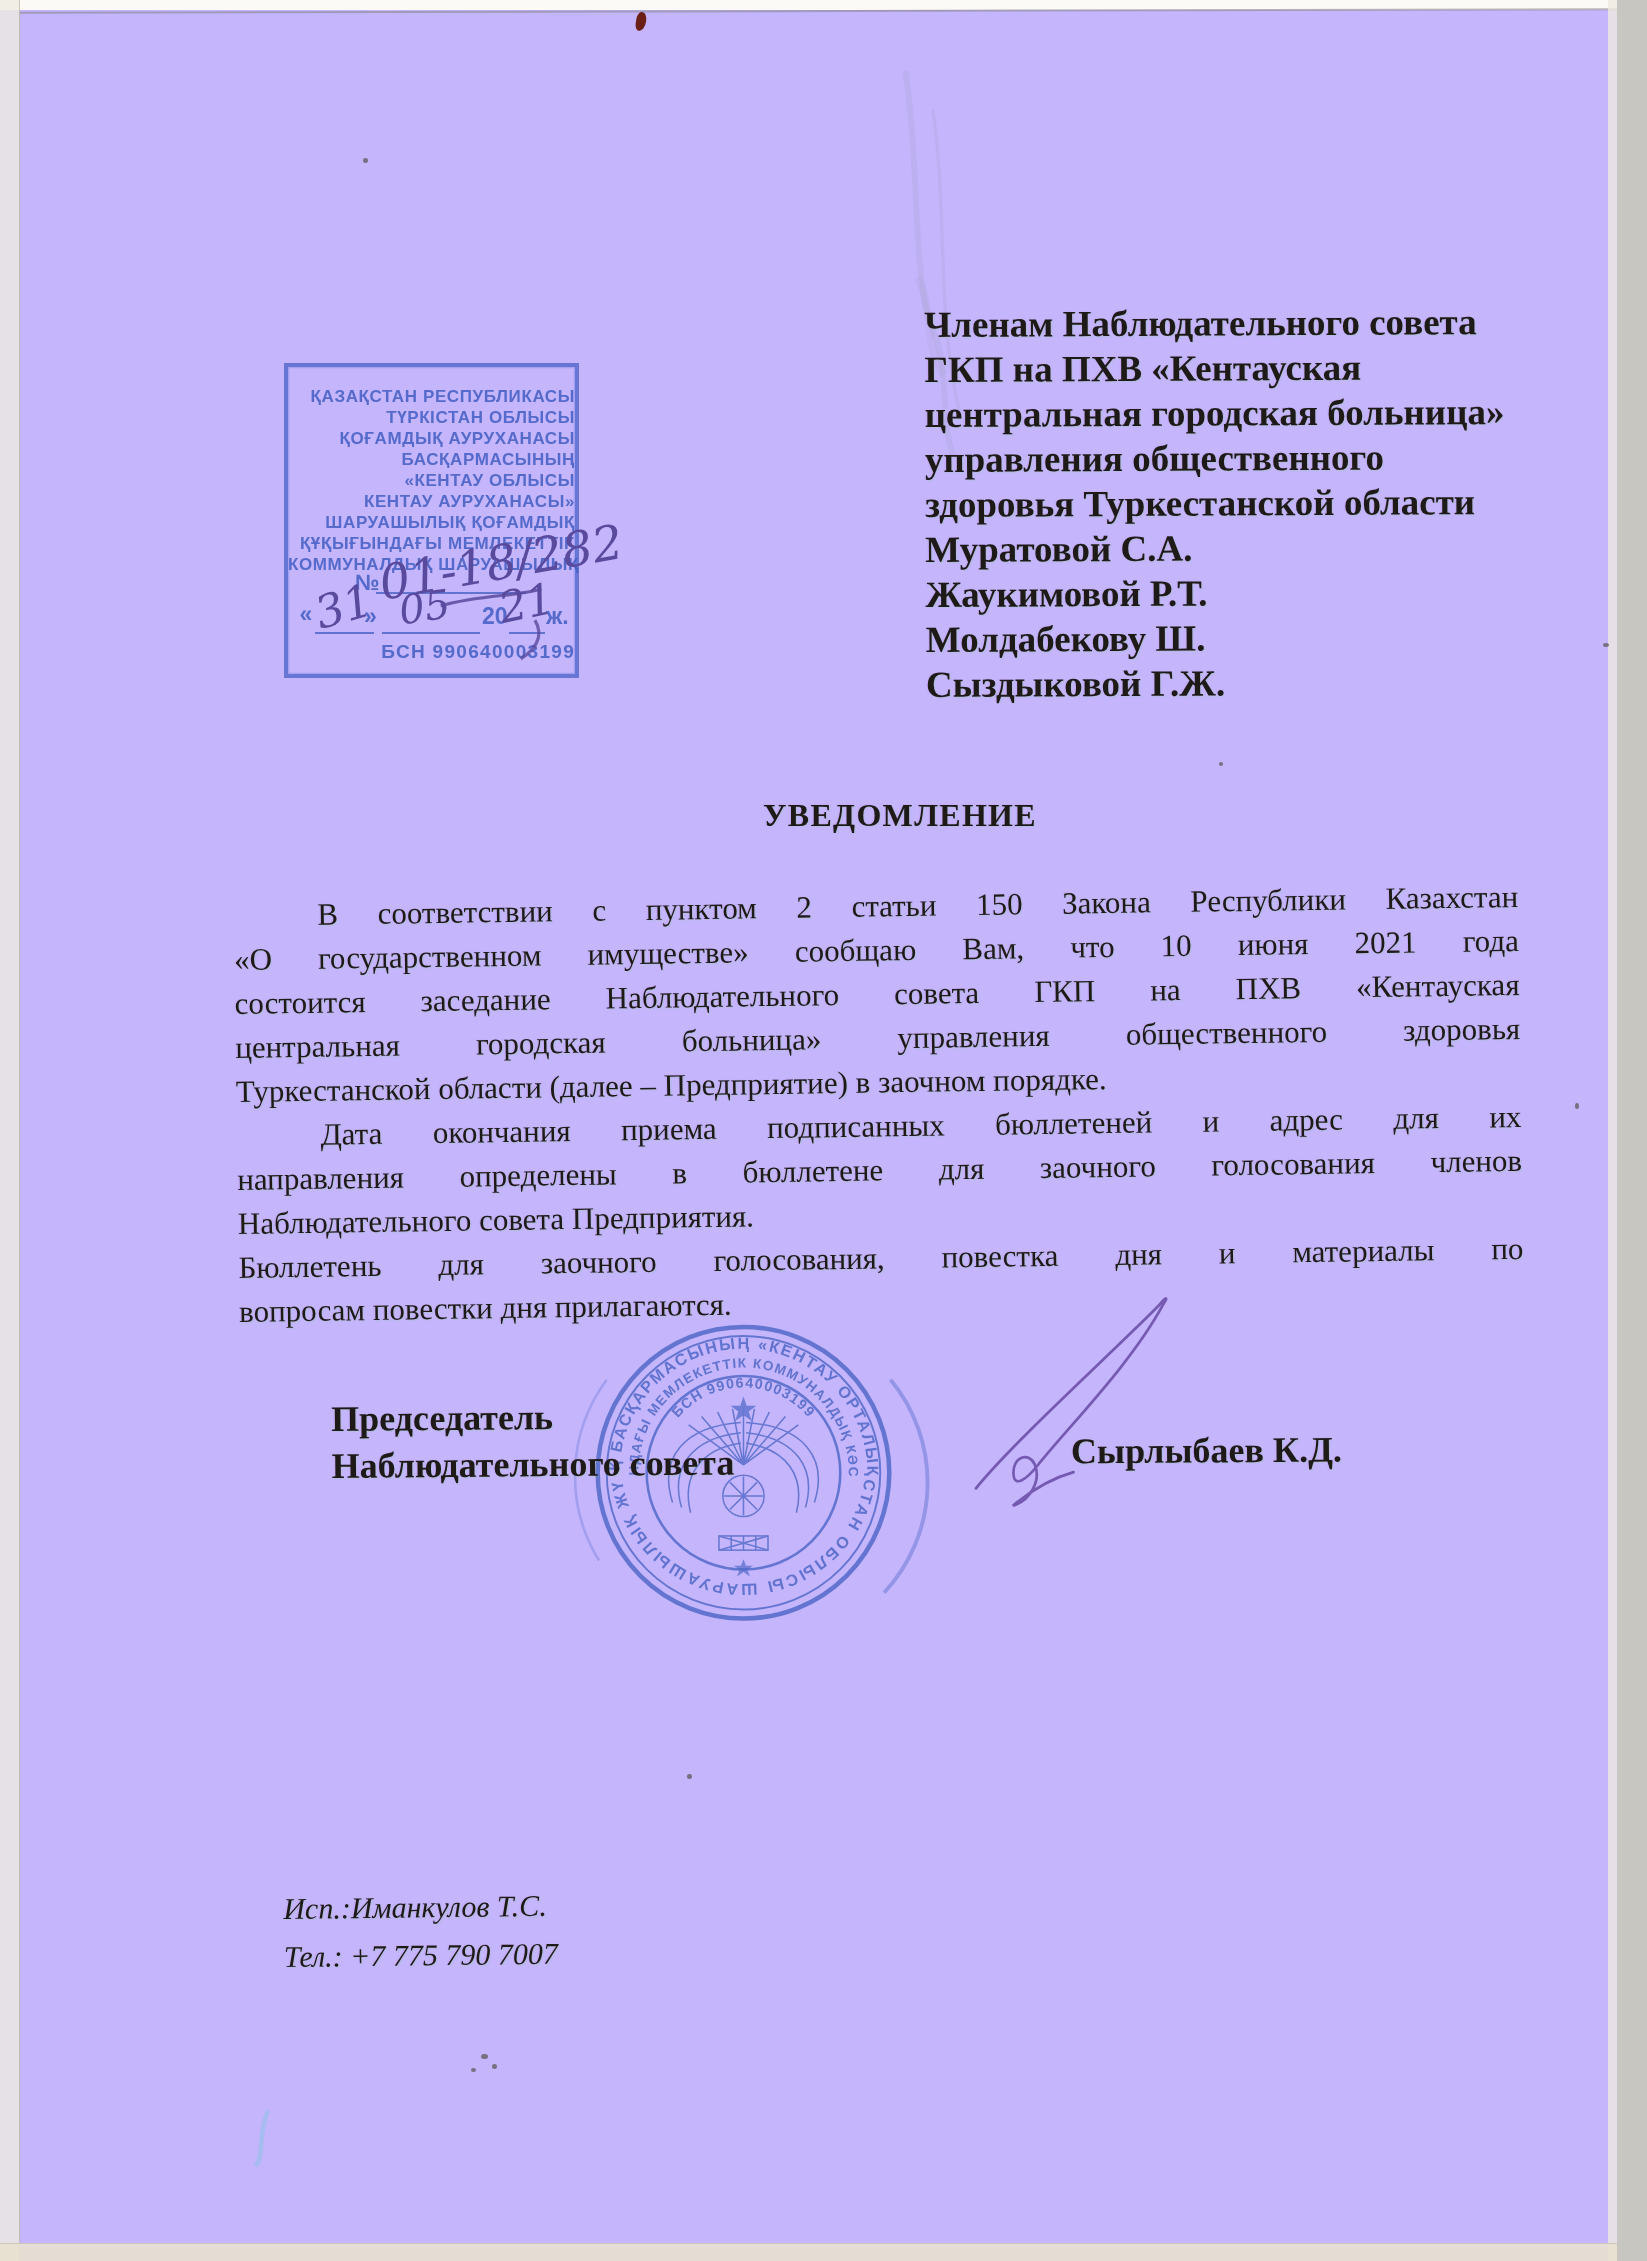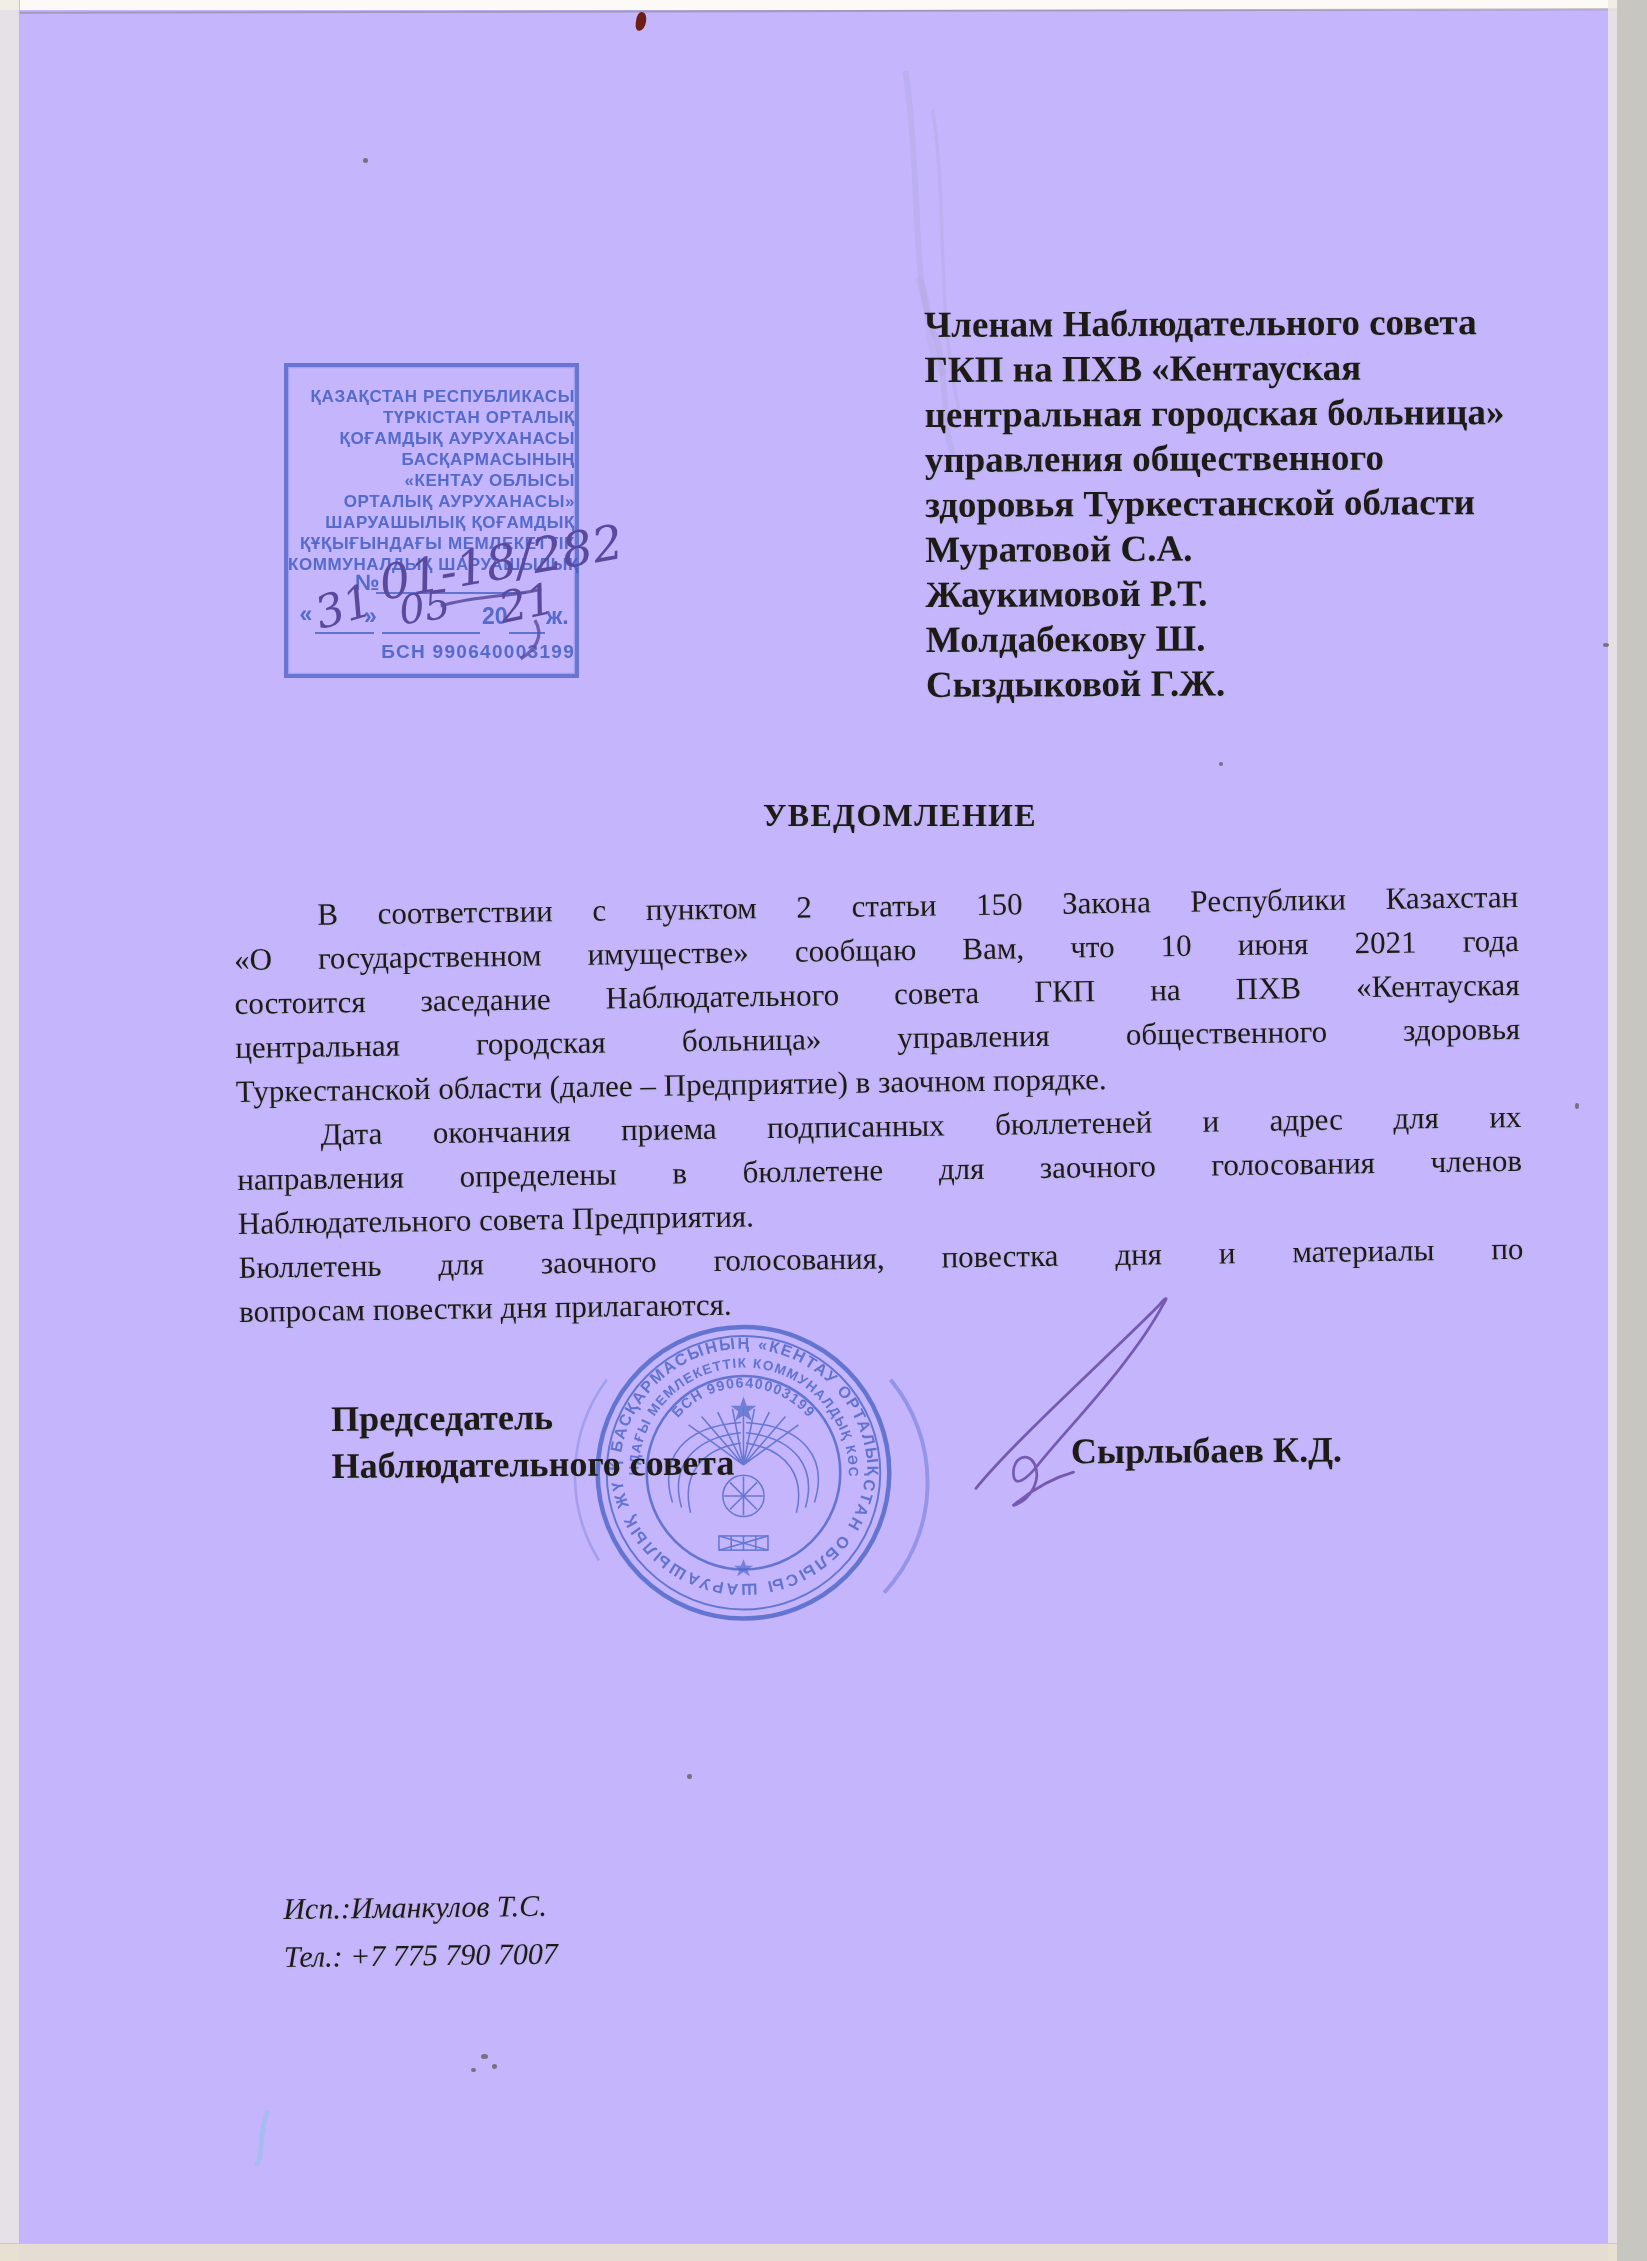--- a/index.html
+++ b/index.html
@@ -109,25 +109,25 @@
       <div class="rline">здоровья Туркестанской области</div>
       <div class="rline">Муратовой С.А.</div>
       <div class="rline">Жаукимовой Р.Т.</div>
       <div class="rline">Молдабекову Ш.</div>
       <div class="rline last">Сыздыковой Г.Ж.</div>
     </div>
 
   <div class="sq-stamp">
     <div class="sq-lines">
         <div class="sline first">ҚАЗАҚСТАН РЕСПУБЛИКАСЫ</div>
-        <div class="sline">ТҮРКІСТАН ОРТАЛЫҚ</div>
+        <div class="sline">ТҮРКІСТАН ОБЛЫСЫ</div>
         <div class="sline">ҚОҒАМДЫҚ АУРУХАНАСЫ</div>
         <div class="sline">БАСҚАРМАСЫНЫҢ</div>
         <div class="sline">«КЕНТАУ ОБЛЫСЫ</div>
-        <div class="sline">ОРТАЛЫҚ АУРУХАНАСЫ»</div>
+        <div class="sline">КЕНТАУ АУРУХАНАСЫ»</div>
         <div class="sline">ШАРУАШЫЛЫҚ ҚОҒАМДЫҚ</div>
         <div class="sline">ҚҰҚЫҒЫНДАҒЫ МЕМЛЕКЕТТІК</div>
         <div class="sline last">КОММУНАЛДЫҚ ШАРУАШЫЛЫҚ</div>
       </div>
     <div class="sq-el" style="left:67px; top:203px; font-size:22px;">№</div>
     <div class="sq-line" style="left:88px; top:225px; width:150px;"></div>
     <div class="sq-el" style="left:11.6px; top:234px; font-size:23px;">«</div>
     <div class="sq-line" style="left:27px; top:265px; width:59px;"></div>
     <div class="sq-el" style="left:76px; top:236px; font-size:23px;">»</div>
     <div class="sq-line" style="left:94px; top:265px; width:98px;"></div>

